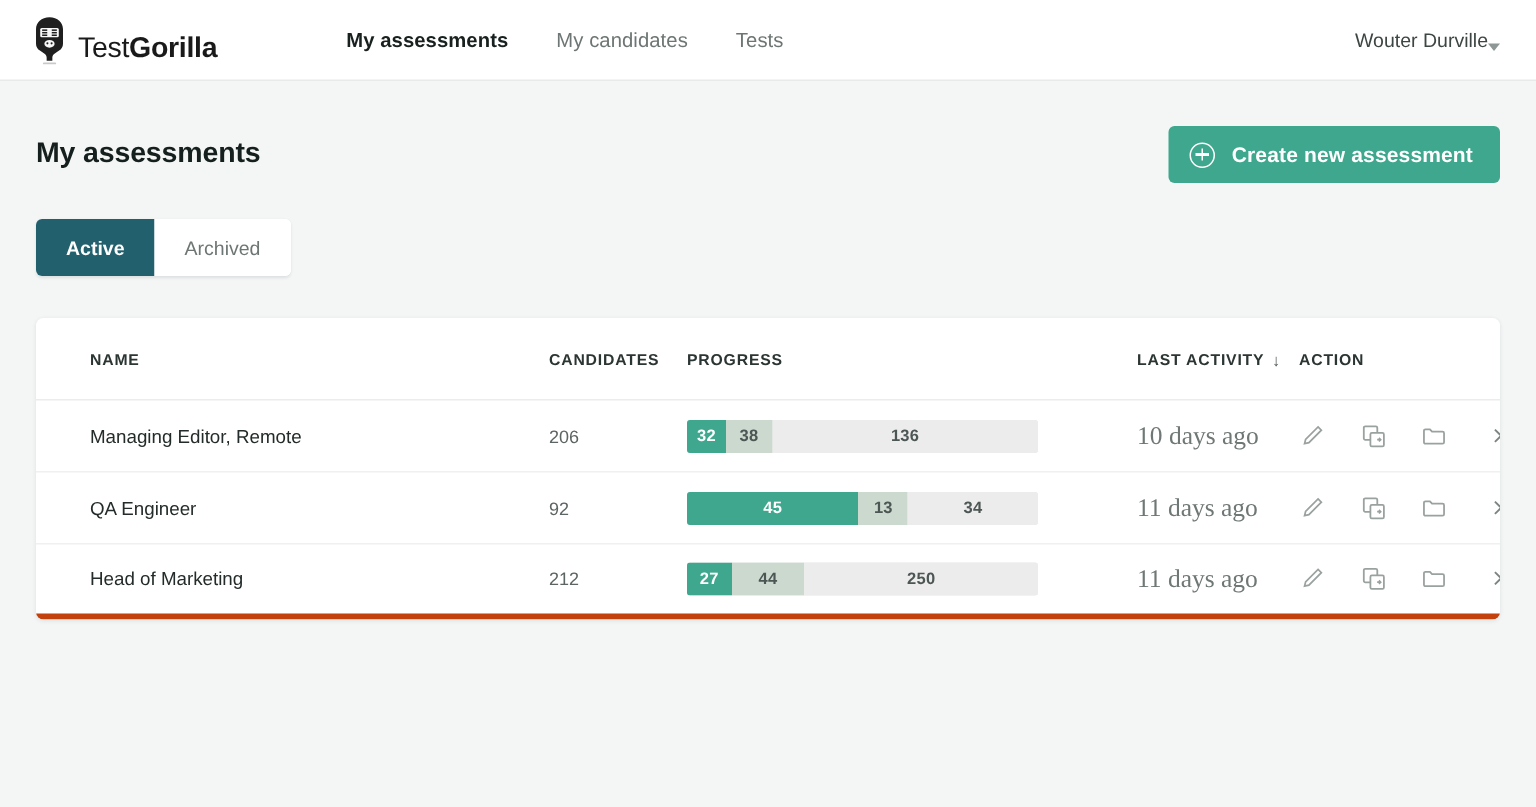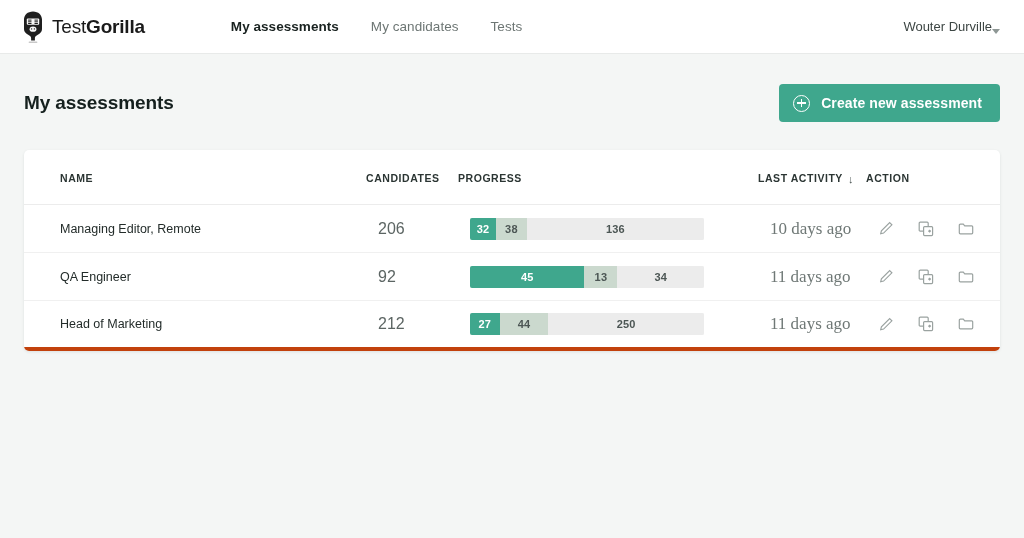--- a/index.html
+++ b/index.html
@@ -15,21 +15,21 @@
   
   .topnav {
     height: 54px;
     background: #ffffff;
     border-bottom: 1px solid #e8eae9;
     display: flex;
     align-items: center;
     padding: 0 24px 0 20px;
     position: relative;
   }
-  .brand { display: flex; align-items: center; gap: 6px; }
+  .brand { display: flex; align-items: flex-end; gap: 6px; }
   .brand-mark {
     width: 26px; height: 34px;
     position: relative;
     display: block;
   }
   .brand-text {
     font-size: 19px;
     color: #1a1a1a;
     letter-spacing: -0.2px;
     white-space: nowrap;
@@ -155,37 +155,37 @@
     text-align: left;
     font-size: 10.5px;
     font-weight: 700;
     letter-spacing: 0.55px;
     color: #2b3533;
     padding: 22px 0 20px 0;
     border-bottom: 1px solid #ececec;
     vertical-align: middle;
   }
   table.assessments td {
-    padding: 12px;
+    padding: 0;
     height: 48px;
     border-bottom: 1px solid #f0f0f0;
     vertical-align: middle;
     font-size: 12.5px;
     color: #2e3735;
   }
   tr.row:last-child td { border-bottom: 4px solid #c2410c; }
 
   .c-name   { width: 342px; padding-left: 36px !important; }
   .c-cand   { width: 92px; }
   .c-prog   { width: 300px; }
   .c-last   { width: 108px; }
   .c-action { width: 142px; }
 
   .cell-name { color: #232c2a; font-size: 12.5px; }
-  .cell-cand { color: #5c6563; font-size: 16px; }
+  .cell-cand { color: #5c6563; font-size: 12px; }
   .cell-last { color: #6f7876; font-size: 17px; font-family: Liberation Serif, serif; }
 
   .sort-arrow {
     display: inline-block;
     margin-left: 5px;
     color: #4a5452;
     font-size: 11px;
     transform: translateY(1px);
   }
 
@@ -308,20 +308,24 @@
 <div class="page">
 
   <div class="page-head">
     <h1 class="page-title">My assessments</h1>
     <button class="btn-create">
       <span class="plus-circle"></span>
       <span>Create new assessment</span>
     </button>
   </div>
 
+  <div class="seg-tabs">
+    <div class="seg-tab selected">Active</div>
+    <div class="seg-tab">Archived</div>
+  </div>
 
   <div class="card">
     <table class="assessments">
       <thead>
         <tr>
           <th class="c-name">NAME</th>
           <th class="c-cand">CANDIDATES</th>
           <th class="c-prog">PROGRESS</th>
           <th class="c-last">
             <span>LAST ACTIVITY</span><span class="sort-arrow">↓</span>

